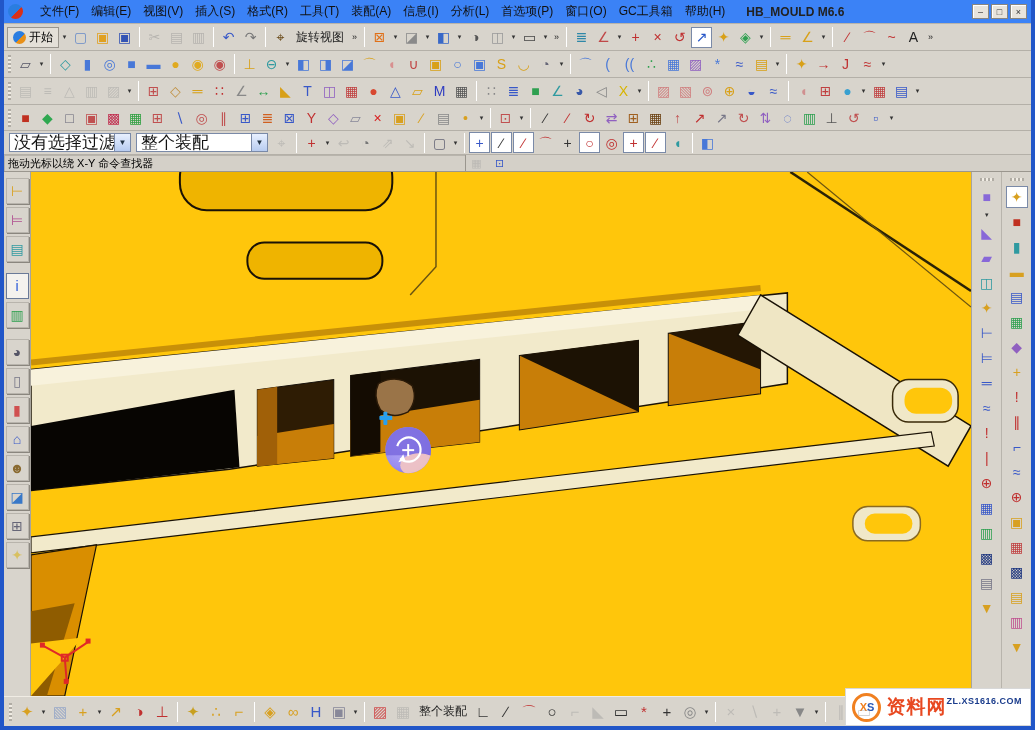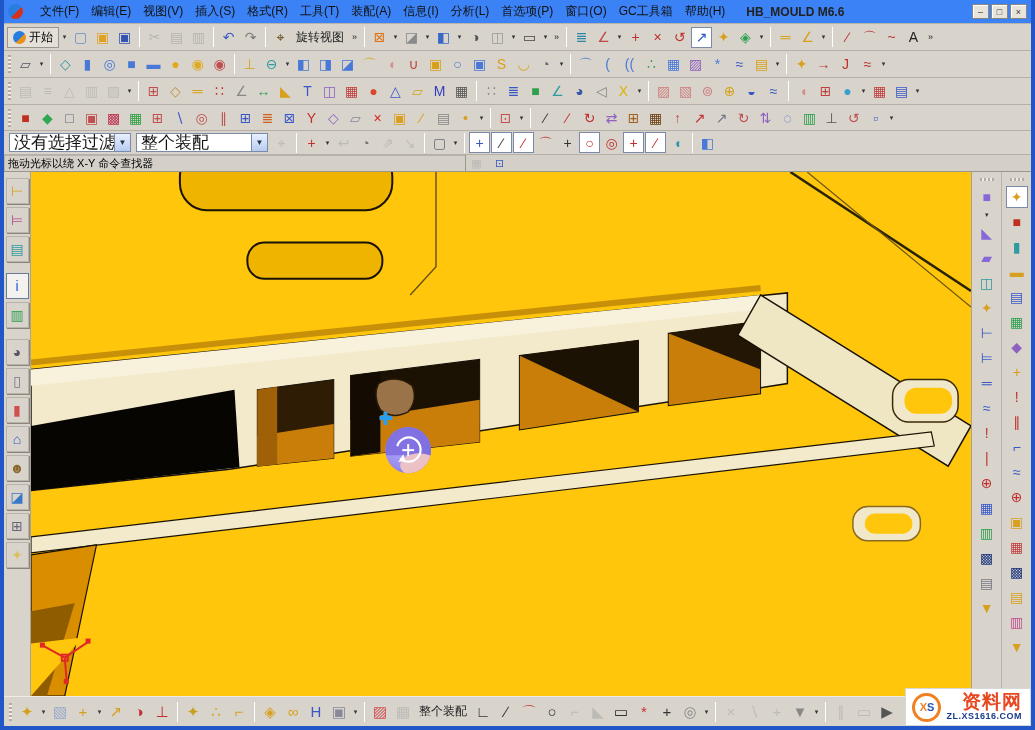--- a/index.html
+++ b/index.html
@@ -48,21 +48,21 @@
   .rcol { width:30px; display:flex; flex-direction:column; align-items:center; padding-top:6px; gap:3px; }
   .rcol + .rcol { border-left:1px solid #b8b4ac; }
   .rcol .tbi { width:22px; height:22px; font-size:14px; }
   .rcol .grip { width:14px; height:3px; margin:0 0 2px 0; background:repeating-linear-gradient(90deg,#b0aca4 0 2px,#f0ece4 2px 4px); }
   
   .bottombar { height:30px; display:flex; align-items:center; gap:1px; padding:0 4px; background:#d8d4cc; border-top:1px solid #f0ece4; position:relative; }
   .bottombar .tbi { width:22px; height:22px; font-size:15px; }
   .watermark { position:absolute; right:0; bottom:0; height:38px; background:#fff; display:flex; align-items:center; gap:5px; padding:2px 8px 2px 6px; border:1px solid #d8d8d8; }
   .wlogo { width:29px; height:29px; border-radius:50%; border:3px solid #f08020; display:flex; align-items:center; justify-content:center; font-weight:bold; font-size:11px; background:#fff; }
   .wlogo .wx { color:#f08020; } .wlogo .ws { color:#2858b8; }
-  .wtext { display:flex; flex-direction:column; line-height:1.05;text-align:right; }
+  .wtext { display:flex; flex-direction:row; line-height:1.05;text-align:right; }
   .wsite { font-size:19px; font-weight:bold; color:#e84820; letter-spacing:1px; }
   .wurl { font-size:9px; font-weight:bold; color:#1a3c8c; letter-spacing:.5px; }
 </style>
 </head>
 <body>
 
 <div class="frame">
 
   <div class="menubar">
     <span class="applogo"></span>

